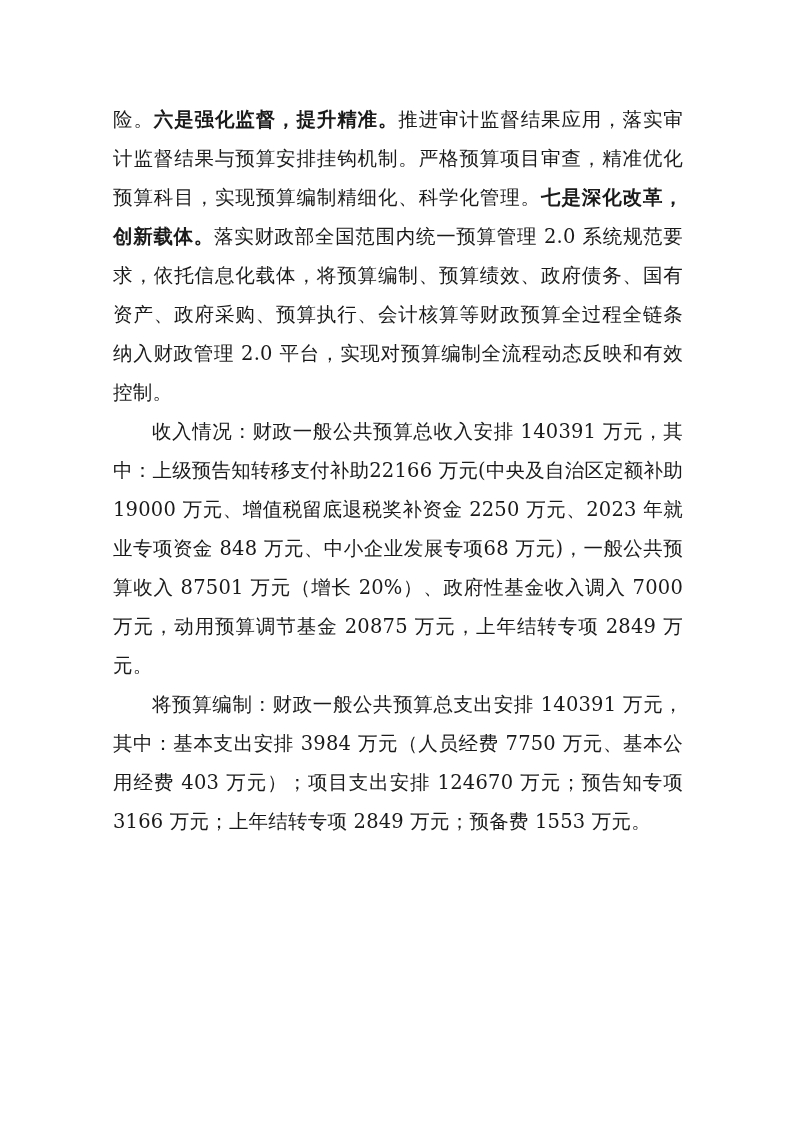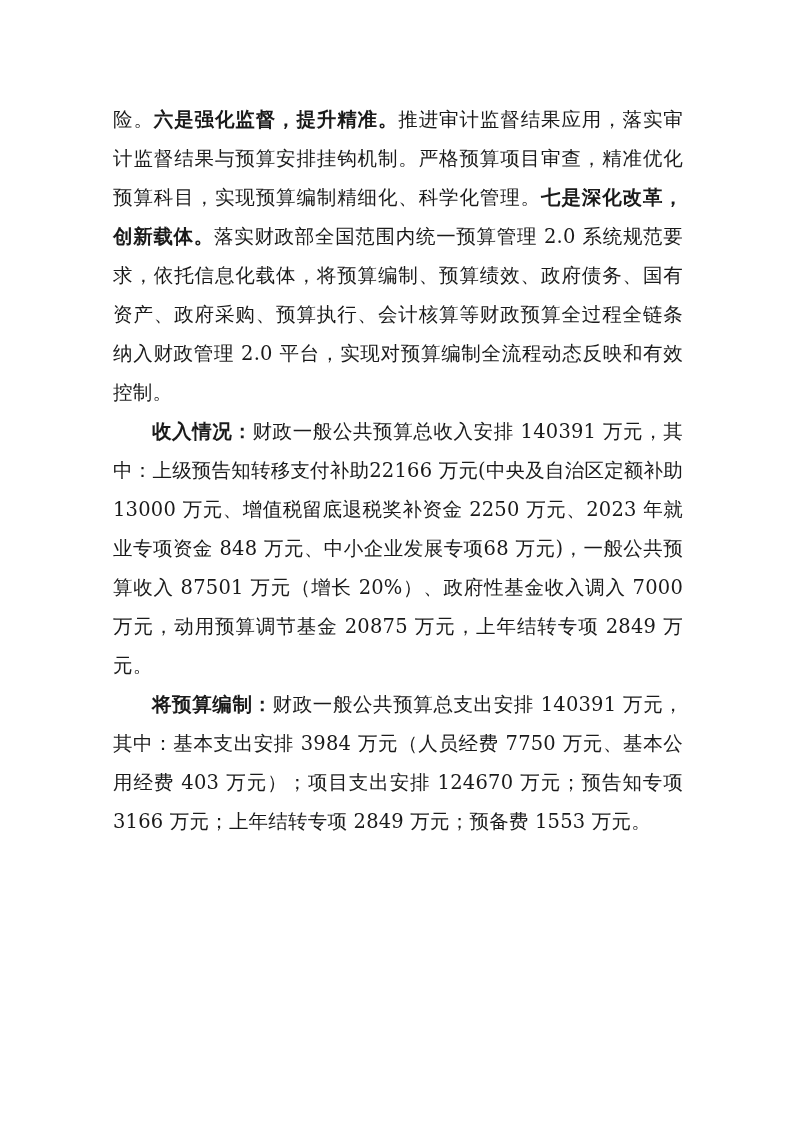--- a/index.html
+++ b/index.html
@@ -44,42 +44,42 @@
     font-size: 19.5px;
     line-height: 39px;
   }
   .h-level2 {
     text-indent: 39px;
   }
   .h-level3 {
     text-indent: 58px;
   }
   .lead {
-    font-weight: bold;
+    font-weight: normal;
   }
   .pagenum {
     position: absolute;
     right: 110px;
     top: 1020px;
     font-size: 17px;
     font-family: "DejaVu Serif", "Liberation Serif", serif;
     color: #4c1d95;
   }
 </style>
 </head>
 <body>
 
 <div class="page">
   <div class="content">
 
     <p class="body-para"><span>险。</span><span class="b">六是强化监督，提升精准。</span><span>推进审计监督结果应用，落实审计监督结果与预算安排挂钩机制。严格预算项目审查，精准优化预算科目，实现预算编制精细化、科学化管理。</span><span class="b">七是深化改革，创新载体。</span><span>落实财政部全国范围内统一预算管理 2.0 系统规范要求，依托信息化载体，将预算编制、预算绩效、政府债务、国有资产、政府采购、预算执行、会计核算等财政预算全过程全链条纳入财政管理 2.0 平台，实现对预算编制全流程动态反映和有效控制。</span></p>
 
 
 
-    <p class="indent"><span class="lead">收入情况：</span><span>财政一般公共预算总收入安排 140391 万元，其中：上级预告知转移支付补助22166 万元(中央及自治区定额补助 13000 万元、增值税留底退税奖补资金 2250 万元、2023 年就业专项资金 848 万元、中小企业发展专项68 万元)，一般公共预算收入 87501 万元（增长 20%）、政府性基金收入调入 7000 万元，动用预算调节基金 20875 万元，上年结转专项 2849 万元。</span></p>
+    <p class="indent"><span class="lead">收入情况：</span><span>财政一般公共预算总收入安排 140391 万元，其中：上级预告知转移支付补助22166 万元(中央及自治区定额补助 19000 万元、增值税留底退税奖补资金 2250 万元、2023 年就业专项资金 848 万元、中小企业发展专项68 万元)，一般公共预算收入 87501 万元（增长 20%）、政府性基金收入调入 7000 万元，动用预算调节基金 20875 万元，上年结转专项 2849 万元。</span></p>
 
     <p class="indent"><span class="lead">将预算编制：</span><span>财政一般公共预算总支出安排 140391 万元，其中：基本支出安排 3984 万元（人员经费 7750 万元、基本公用经费 403 万元）；项目支出安排 124670 万元；预告知专项 3166 万元；上年结转专项 2849 万元；预备费 1553 万元。</span></p>
 
 
   </div>
 
   <div class="pagenum">11</div>
 </div>
 
 </body></html>

